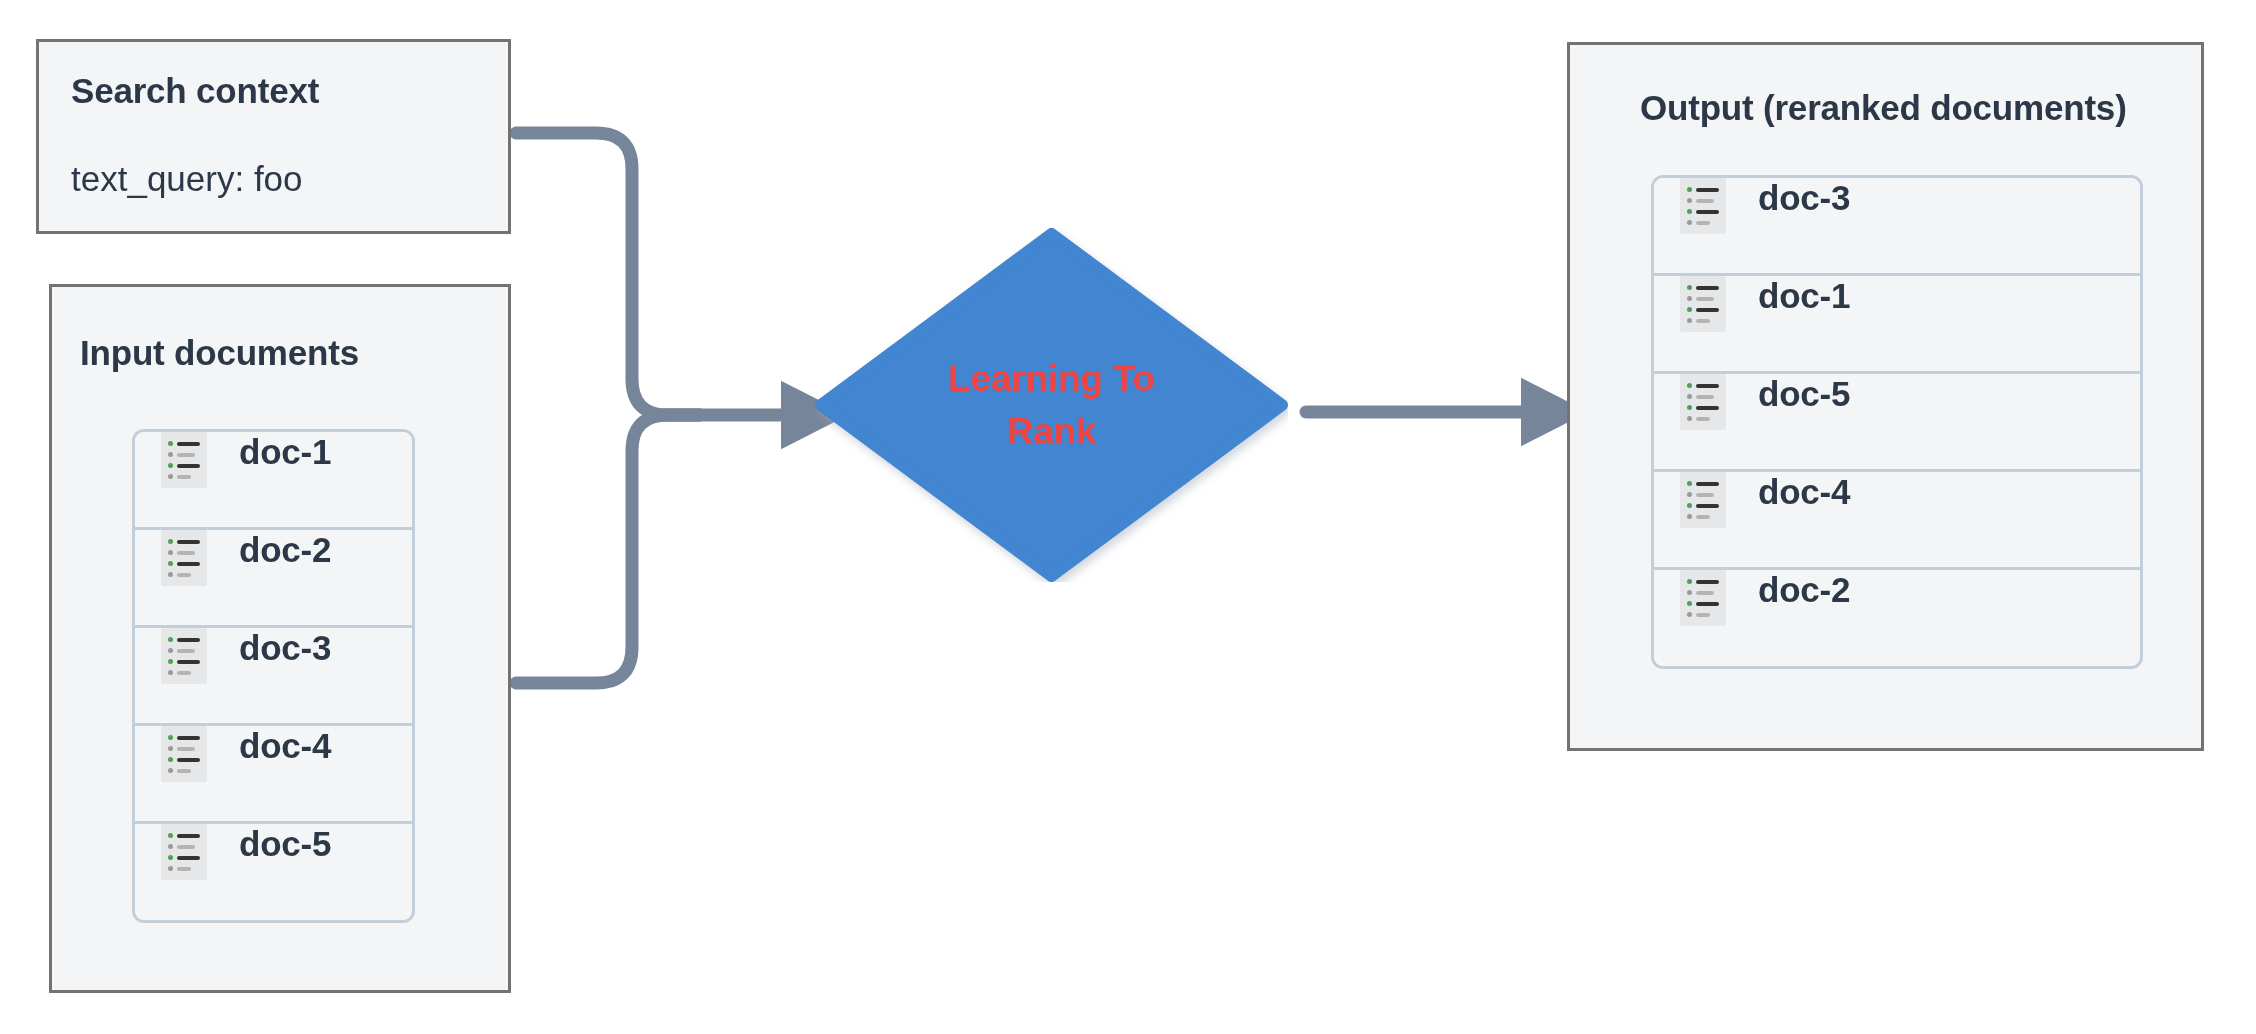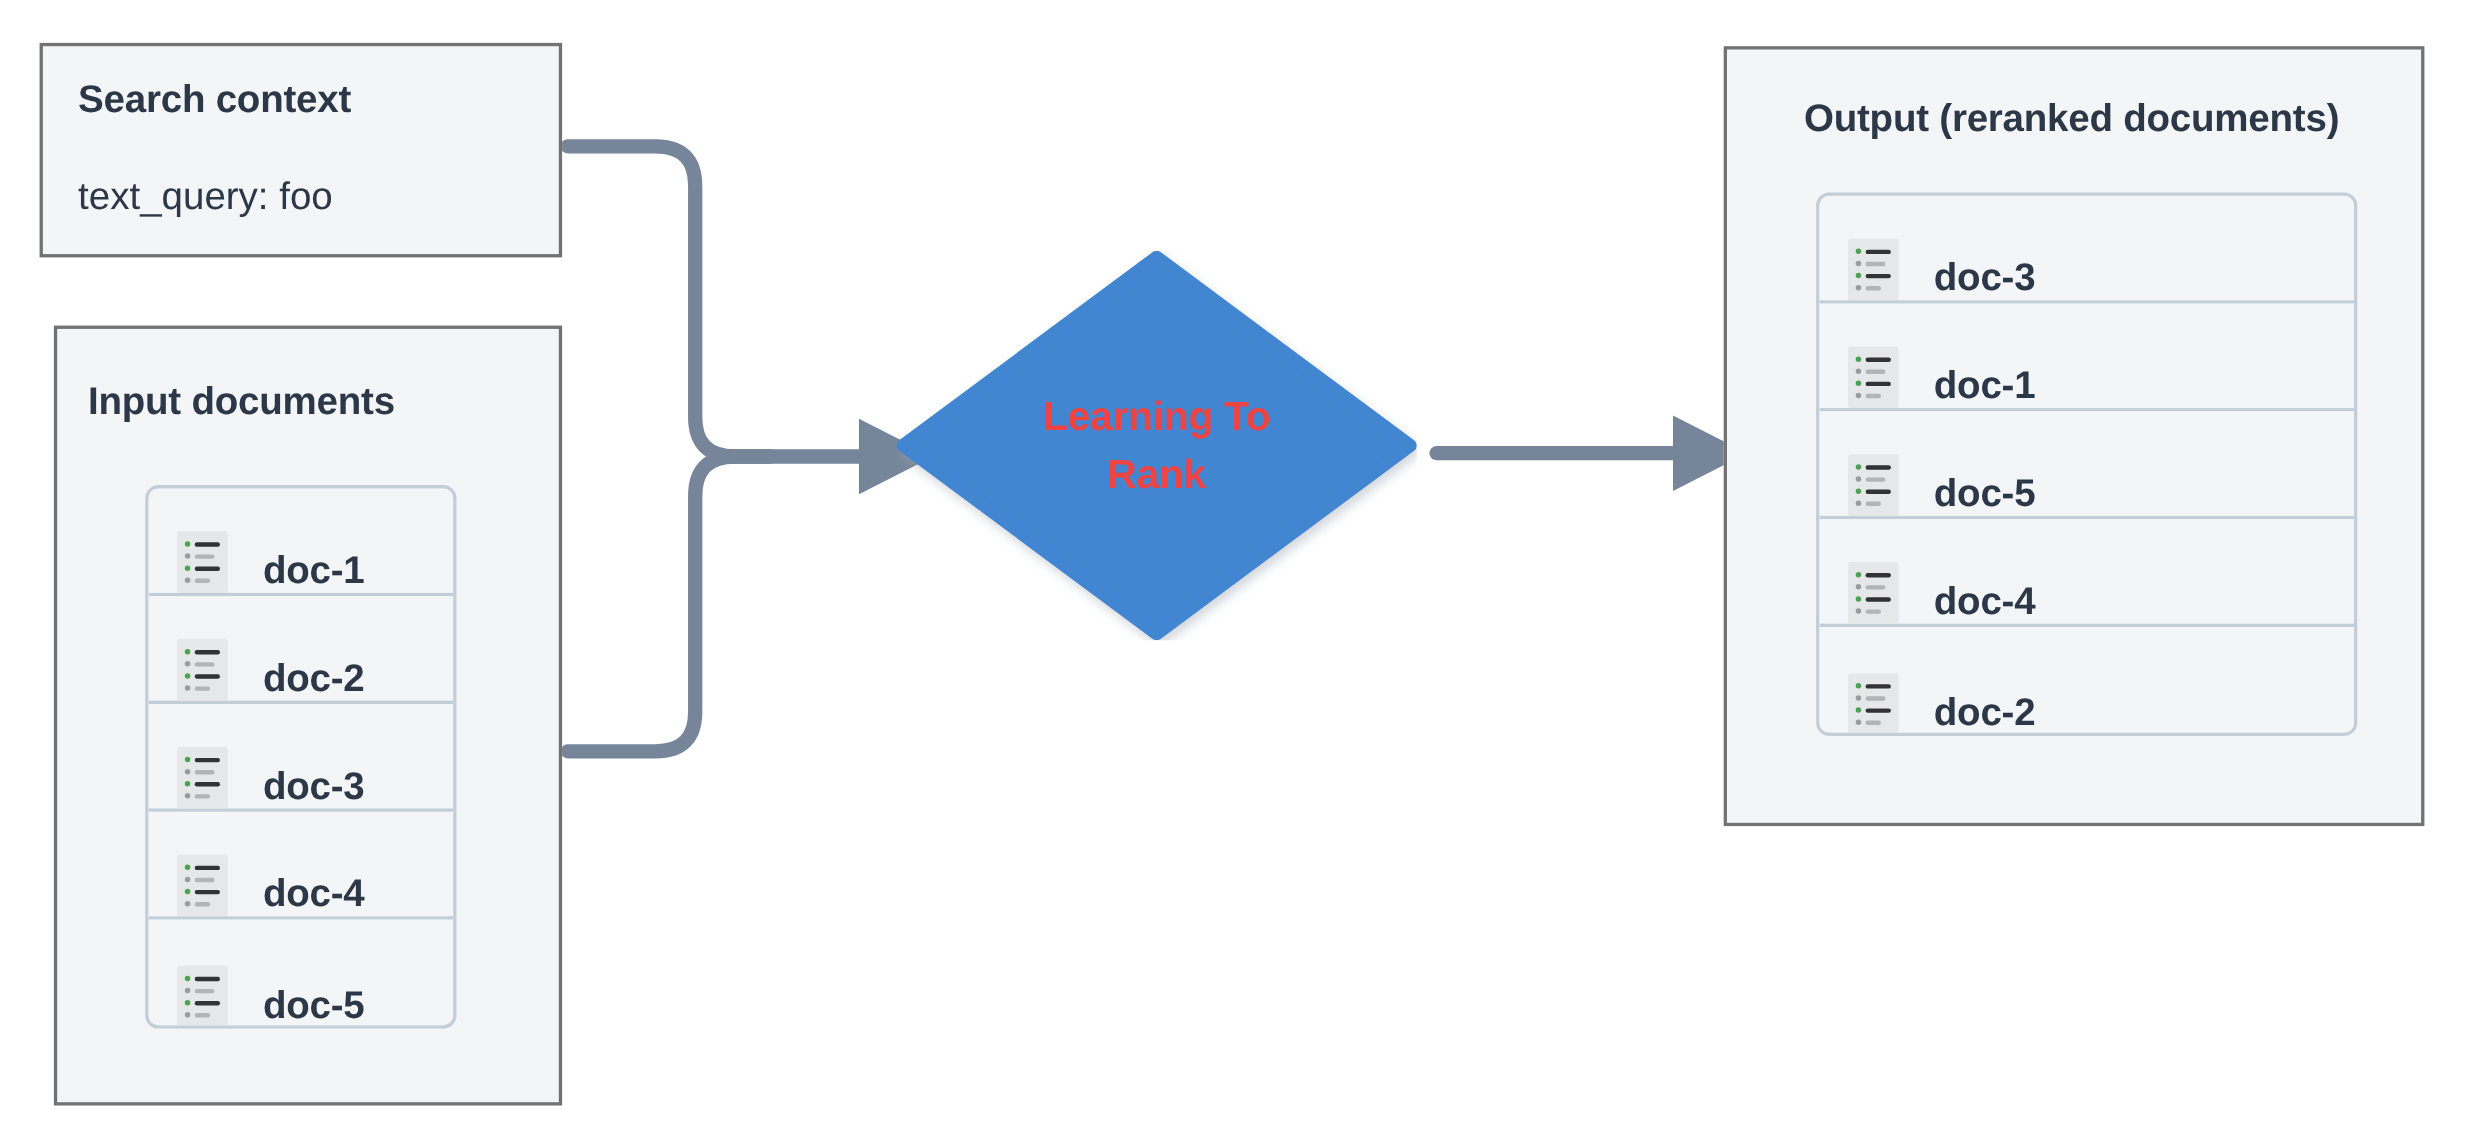--- a/index.html
+++ b/index.html
@@ -56,21 +56,21 @@
   }
   #search-context .panel-sub {
     font-size: 35px;
     line-height: 42px;
     margin-top: 46px;
   }
 
   
   #input-documents {
     left: 49px;
-    top: 296px;
+    top: 284px;
     width: 462px;
     height: 709px;
     padding: 0;
   }
   #input-documents .panel-title {
     font-size: 35px;
     line-height: 42px;
     position: absolute;
     left: 28px;
     top: 45px;
@@ -109,21 +109,21 @@
   }
   #output-doc-list {
     left: 81px;
     top: 130px;
     width: 492px;
     height: 494px;
   }
 
   .doc-row {
     display: flex;
-    align-items: flex-end;
+    align-items: flex-start;
     height: 98px;
     box-sizing: border-box;
     border-bottom: 3px solid #c3cedb;
     padding-left: 26px;
     background: #f3f5f7;
   }
   .doc-row:last-child {
     border-bottom: none;
   }
 

